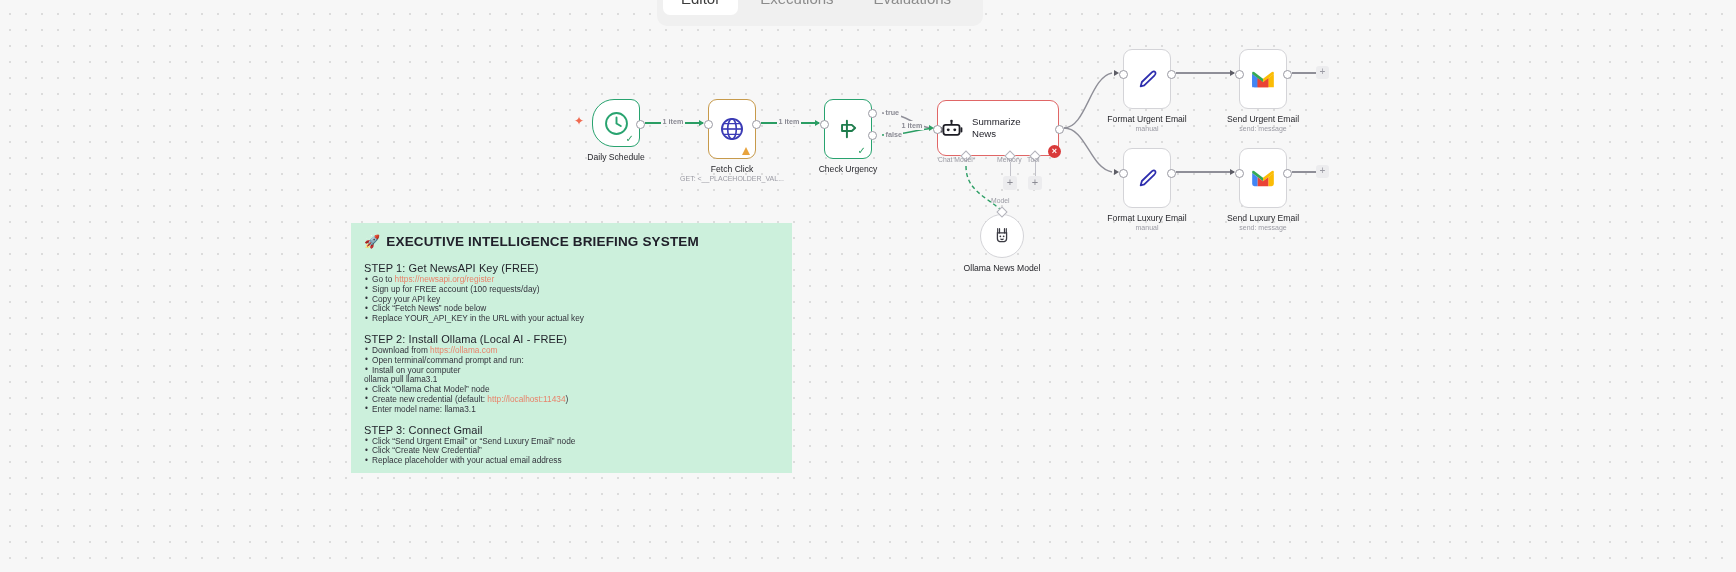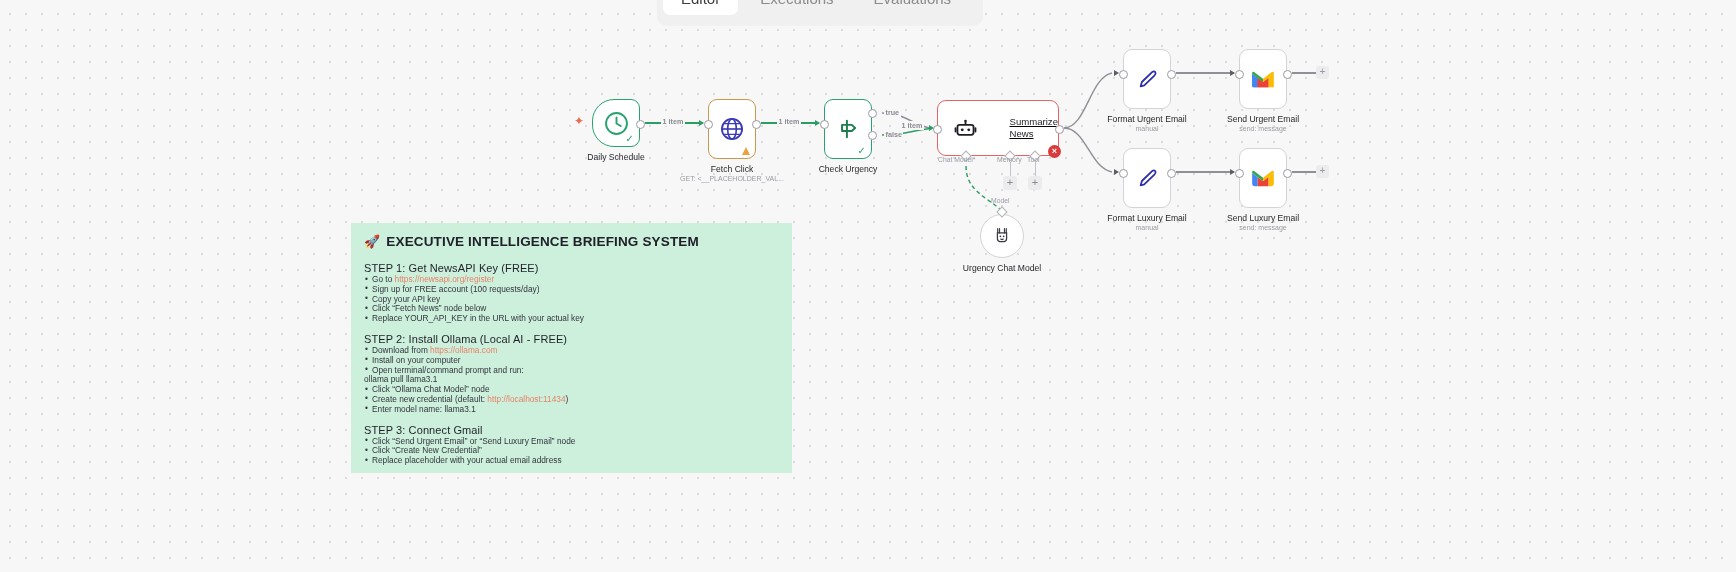--- a/index.html
+++ b/index.html
@@ -100,21 +100,21 @@
     left: 592px; top: 99px; width: 48px; height: 48px;
     border-color: #28a36f;
     border-radius: 22px 9px 9px 22px;
   }
   #n-fetch  { left: 708px; top: 99px; border-color: #c79a4b; }
   #n-check  { left: 824px; top: 99px; border-color: #28a36f; }
   #n-agent  {
     left: 937px; top: 100px; width: 122px; height: 56px;
     border-color: #e06666;
     border-radius: 9px;
-    justify-content: space-between; padding-left: 16px; gap: 9px; text-decoration: underline;
+    justify-content: flex-start; padding-left: 2px; gap: 9px;
   }
   #n-fmt-urgent  { left: 1123px; top: 49px; }
   #n-send-urgent { left: 1239px; top: 49px; }
   #n-fmt-luxury  { left: 1123px; top: 148px; }
   #n-send-luxury { left: 1239px; top: 148px; }
   #n-ollama {
     left: 980px; top: 214px; width: 44px; height: 44px;
     border-radius: 50%;
   }
 
@@ -318,21 +318,21 @@
 
   <div class="diamond" style="left:998px; top:208px;"></div>
   <div class="node" id="n-ollama">
     <svg width="22" height="22" viewBox="0 0 24 24">
       <path d="M7.3 4 V8.6 M9.3 4 V8.6 M14.7 4 V8.6 M16.7 4 V8.6" stroke="#3a3a42" stroke-width="1.3" stroke-linecap="round"></path>
       <path d="M7 8.6 H17 V14.6 Q17 17.4 14.4 18.2 H9.6 Q7 17.4 7 14.6 Z" fill="none" stroke="#3a3a42" stroke-width="1.4"></path>
       <circle cx="10.2" cy="12.3" r="0.95" fill="#3a3a42"></circle>
       <circle cx="13.8" cy="12.3" r="0.95" fill="#3a3a42"></circle>
       <path d="M10.6 15.3 Q12 16.5 13.4 15.3" fill="none" stroke="#3a3a42" stroke-width="1.2" stroke-linecap="round"></path>
     </svg>
-    <div class="node-label">Urgency Chat Model</div>
+    <div class="node-label">Ollama News Model</div>
   </div>
 
   <div class="node sq" id="n-fmt-urgent">
     <svg width="25" height="25" viewBox="0 0 24 24">
       <path d="M5.4 18.6 L6.6 14.4 L16.4 4.9 Q18.6 3.3 19.6 5.2 Q20.3 6.9 18.6 8.3
                L8.9 17.6 Z" fill="none" stroke="#2d2dae" stroke-width="1.7" stroke-linejoin="round"></path>
     </svg>
     <div class="port dark" style="left:-5.5px; top:19.5px;"></div>
     <div class="port dark" style="right:-5.5px; top:19.5px;"></div>
     <div class="node-label">Format Urgent Email</div>
@@ -397,22 +397,22 @@
           <div class="s-head">STEP 1: Get NewsAPI Key (FREE)</div>
           <div class="s-li">Go to <span class="lnk">https://newsapi.org/register</span></div>
           <div class="s-li">Sign up for FREE account (100 requests/day)</div>
           <div class="s-li">Copy your API key</div>
           <div class="s-li">Click “Fetch News” node below</div>
           <div class="s-li">Replace YOUR_API_KEY in the URL with your actual key</div>
         </div>
         <div class="s-step">
           <div class="s-head">STEP 2: Install Ollama (Local AI - FREE)</div>
           <div class="s-li">Download from <span class="lnk">https://ollama.com</span></div>
+          <div class="s-li">Open terminal/command prompt and run:</div>
           <div class="s-li">Install on your computer</div>
-          <div class="s-li">Open terminal/command prompt and run:</div>
           <div class="s-plain">ollama pull llama3.1</div>
           <div class="s-li">Click “Ollama Chat Model” node</div>
           <div class="s-li">Create new credential (default: <span class="lnk">http://localhost:11434</span>)</div>
           <div class="s-li">Enter model name: llama3.1</div>
         </div>
         <div class="s-step">
           <div class="s-head">STEP 3: Connect Gmail</div>
           <div class="s-li">Click “Send Urgent Email” or “Send Luxury Email” node</div>
           <div class="s-li">Click “Create New Credential”</div>
           <div class="s-li">Replace placeholder with your actual email address</div>

